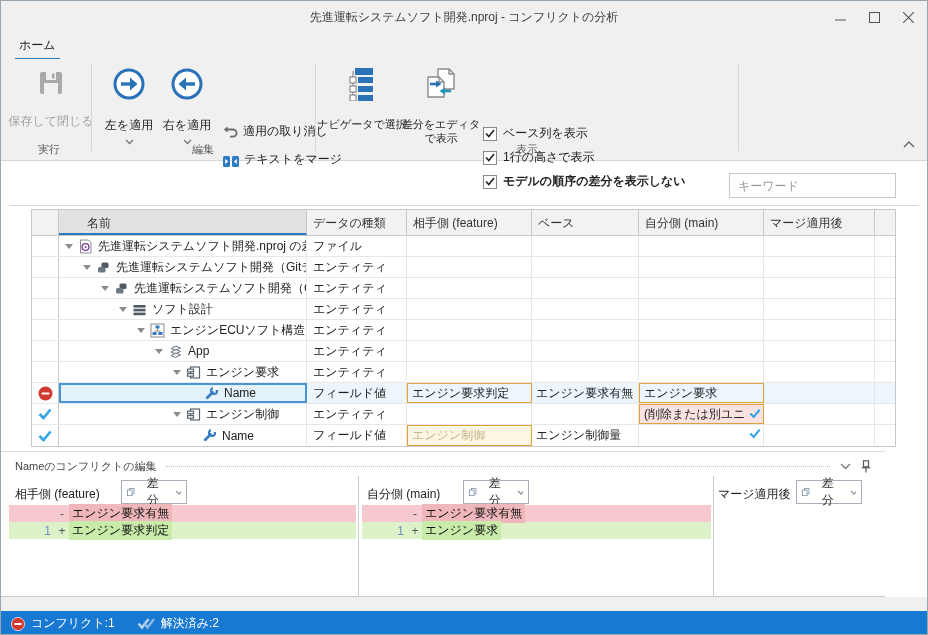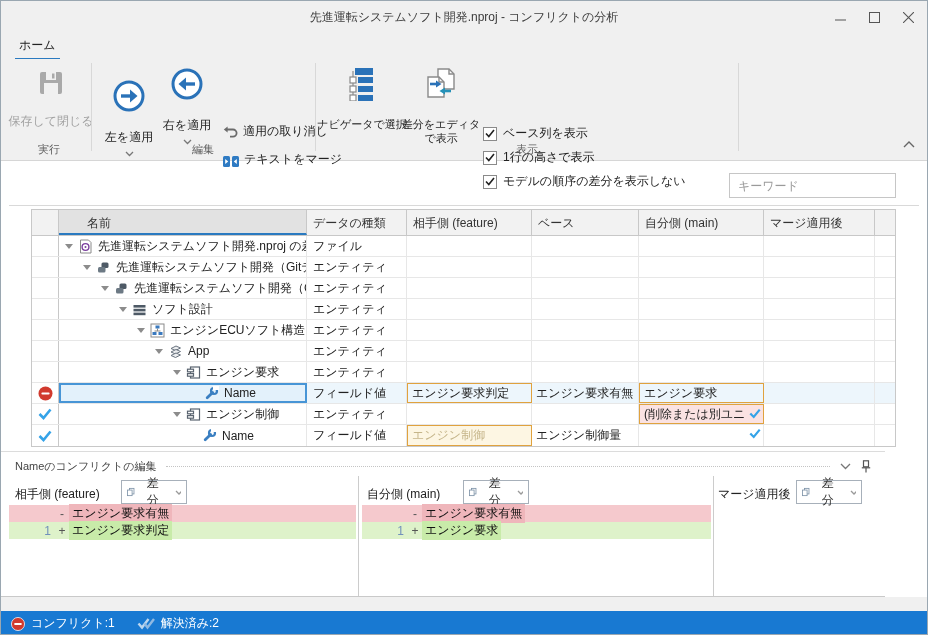--- a/index.html
+++ b/index.html
@@ -134,21 +134,21 @@
         <rect x="3" y="3" width="22" height="22" rx="2" fill="#a9a9a9"></rect>
         <rect x="9" y="3" width="10" height="8" fill="#f0f0f0"></rect>
         <rect x="15" y="4.5" width="2.5" height="5" fill="#a9a9a9"></rect>
         <rect x="7" y="14" width="14" height="11" fill="#f0f0f0"></rect>
       </svg>
       <div class="lbl">保存して閉じる</div>
     </div>
     <div class="grouplabel" style="left:8px; width:80px;">実行</div>
     <div class="rdiv" style="left:90px;"></div>
 
-    <div class="bigbtn" style="left:100px; top:20px; width:56px;">
+    <div class="bigbtn" style="left:100px; top:8px; width:56px;">
       <svg width="34" height="34" viewBox="0 0 34 34">
         <circle cx="17" cy="17" r="14" fill="#fff" stroke="#2a72b8" stroke-width="3"></circle>
         <line x1="9" y1="17" x2="20" y2="17" stroke="#2a72b8" stroke-width="3.4"></line>
         <polygon points="18,10.5 25.5,17 18,23.5" fill="#2a72b8"></polygon>
       </svg>
       <div class="lbl">左を適用</div>
       <svg width="9" height="6" style="margin-top:5px">
           <polyline points="1,1 4.5,4.5 8,1" fill="none" stroke="#777" stroke-width="1.3"></polyline>
         </svg>
     </div>
@@ -220,21 +220,21 @@
       <span>ベース列を表示</span>
     </div>
     <div class="chk" style="left:482px; top:90px;">
       <span class="chkbox">
           <svg width="10" height="9">
             <polyline points="1,4.5 3.8,7.5 9,1" fill="none" stroke="#222" stroke-width="1.6"></polyline>
           </svg>
         </span>
       <span>1行の高さで表示</span>
     </div>
-    <div class="chk" style="left:482px; top:114px;">
+    <div class="chk" style="left:482px; top:114px;font-weight:bold;">
       <span class="chkbox">
           <svg width="10" height="9">
             <polyline points="1,4.5 3.8,7.5 9,1" fill="none" stroke="#222" stroke-width="1.6"></polyline>
           </svg>
         </span>
       <span>モデルの順序の差分を表示しない</span>
     </div>
     <div class="grouplabel" style="left:316px; width:420px;">表示</div>
     <div class="rdiv" style="left:737px;"></div>
 

